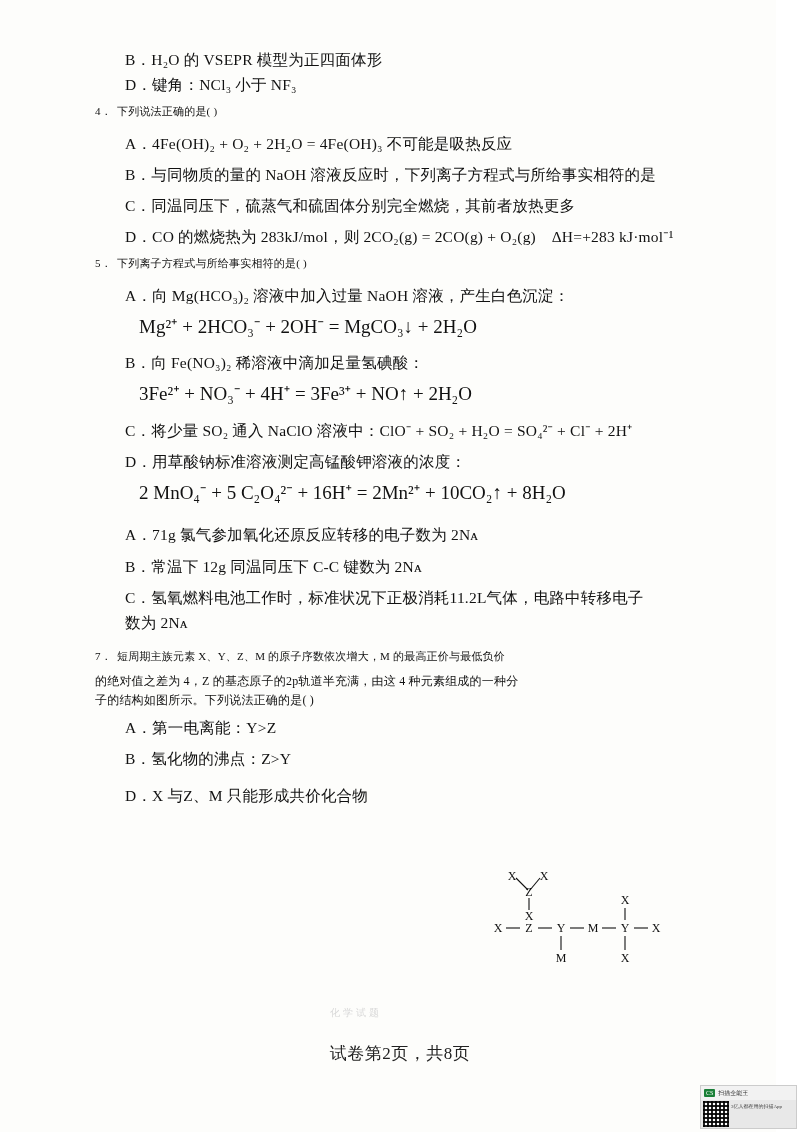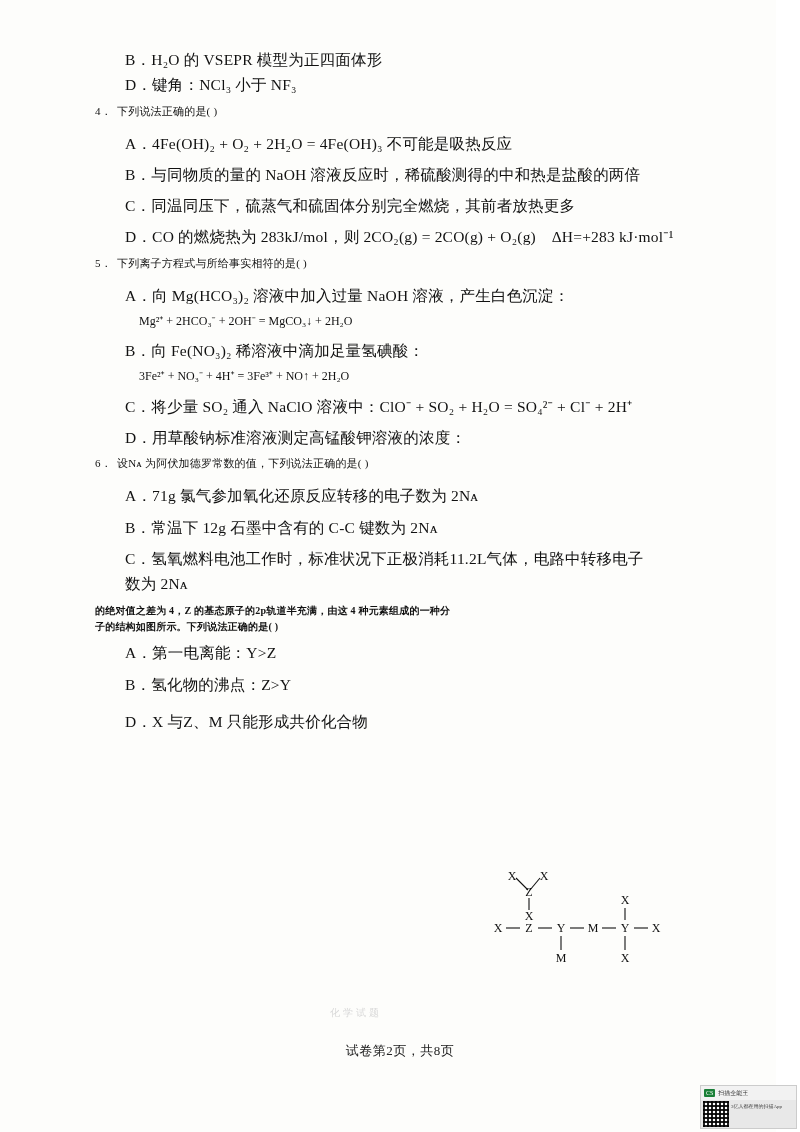--- a/index.html
+++ b/index.html
@@ -42,48 +42,47 @@
     padding-left: 0;
     text-indent: 0;
     letter-spacing: 0.2px;
   }
   .q-head .num {
     display: inline-block;
     min-width: 22px;
   }
   .gap-s { height: 6px; }
   .eq {
-    font-size: 12px;
+    font-size: 19px;
     line-height: 1.7;
     padding-left: 44px;
     margin: 4px 0 8px 0;
   }
   .q7body {
-    font-size: 10px;
+    font-size: 12px;
     line-height: 1.6;
     letter-spacing: 0.2px;
-    font-weight: bold;
   }
   .struct {
     position: absolute;
     left: 480px;
     top: 870px;
     width: 190px;
     height: 110px;
     font-family: "Liberation Serif", serif;
     font-size: 13px;
     color: #111;
   }
   .footer {
     position: absolute;
     left: 0;
     top: 1042px;
     width: 800px;
     text-align: center;
-    font-size: 13px;
+    font-size: 17px;
     color: #222;
     letter-spacing: 0.5px;
   }
   .watermark {
     position: absolute;
     left: 700px;
     top: 1085px;
     width: 95px;
     height: 42px;
     background: #e8e8e8;
@@ -141,50 +140,51 @@
 
     <div class="opt">B．H₂O 的 VSEPR 模型为正四面体形</div>
     <div class="opt">D．键角：NCl₃ 小于 NF₃</div>
 
     <div class="q-head">
       <span class="num">4．</span><span>下列说法正确的是(          )</span>
     </div>
     <div class="gap-s"></div>
     <div class="opt">A．4Fe(OH)₂ + O₂ + 2H₂O = 4Fe(OH)₃ 不可能是吸热反应</div>
     <div class="gap-s"></div>
-    <div class="opt">B．与同物质的量的 NaOH 溶液反应时，稀硫酸测得的中和热是盐酸的两倍</div>
+    <div class="opt">B．与同物质的量的 NaOH 溶液反应时，下列离子方程式与所给事实相符的是</div>
     <div class="gap-s"></div>
     <div class="opt">C．同温同压下，硫蒸气和硫固体分别完全燃烧，其前者放热更多</div>
     <div class="gap-s"></div>
     <div class="opt">D．CO 的燃烧热为 283kJ/mol，则 2CO₂(g) = 2CO(g) + O₂(g)　ΔH=+283 kJ·mol⁻¹</div>
 
     <div class="q-head">
       <span class="num">5．</span><span>下列离子方程式与所给事实相符的是(          )</span>
     </div>
     <div class="gap-s"></div>
     <div class="opt">A．向 Mg(HCO₃)₂ 溶液中加入过量 NaOH 溶液，产生白色沉淀：</div>
     <div class="eq">Mg²⁺ + 2HCO₃⁻  + 2OH⁻ = MgCO₃↓ + 2H₂O</div>
     <div class="opt">B．向 Fe(NO₃)₂ 稀溶液中滴加足量氢碘酸：</div>
     <div class="eq">3Fe²⁺ + NO₃⁻ + 4H⁺ = 3Fe³⁺ + NO↑ + 2H₂O</div>
     <div class="opt">C．将少量 SO₂ 通入 NaClO 溶液中：ClO⁻ + SO₂ + H₂O = SO₄²⁻ + Cl⁻ + 2H⁺</div>
     <div class="gap-s"></div>
     <div class="opt">D．用草酸钠标准溶液测定高锰酸钾溶液的浓度：</div>
-
-    <div class="q-head">
-      <span class="num">6．</span><span>设Nᴀ 为阿伏加德罗常数的值，下列说法正确的是(          )</span>
-    </div>
+    <div class="eq">2 MnO₄⁻ + 5 C₂O₄²⁻ + 16H⁺ = 2Mn²⁺ + 10CO₂↑ + 8H₂O</div>
+
     <div class="gap-s"></div>
     <div class="opt">A．71g 氯气参加氧化还原反应转移的电子数为 2Nᴀ</div>
     <div class="gap-s"></div>
-    <div class="opt">B．常温下 12g 石墨中含有的 C-C 键数为 2Nᴀ</div>
+    <div class="opt">B．常温下 12g 同温同压下 C-C 键数为 2Nᴀ</div>
     <div class="gap-s"></div>
     <div class="opt">C．氢氧燃料电池工作时，标准状况下正极消耗11.2L气体，电路中转移电子</div>
     <div class="opt opt-cont">数为 2Nᴀ</div>
     <div class="gap-s"></div>
 
+    <div class="q-head">
+      <span class="num">7．</span><span>短周期主族元素 X、Y、Z、M 的原子序数依次增大，M 的最高正价与最低负价</span>
+    </div>
     <div class="q7body">的绝对值之差为 4，Z 的基态原子的2p轨道半充满，由这 4 种元素组成的一种分</div>
     <div class="q7body">子的结构如图所示。下列说法正确的是(          )</div>
     <div class="gap-s"></div>
     <div class="opt">A．第一电离能：Y&gt;Z</div>
     <div class="gap-s"></div>
     <div class="opt">B．氢化物的沸点：Z&gt;Y</div>
     <div class="gap-s"></div>
     <div class="gap-s"></div>
     <div class="opt">D．X 与Z、M 只能形成共价化合物</div>
 

